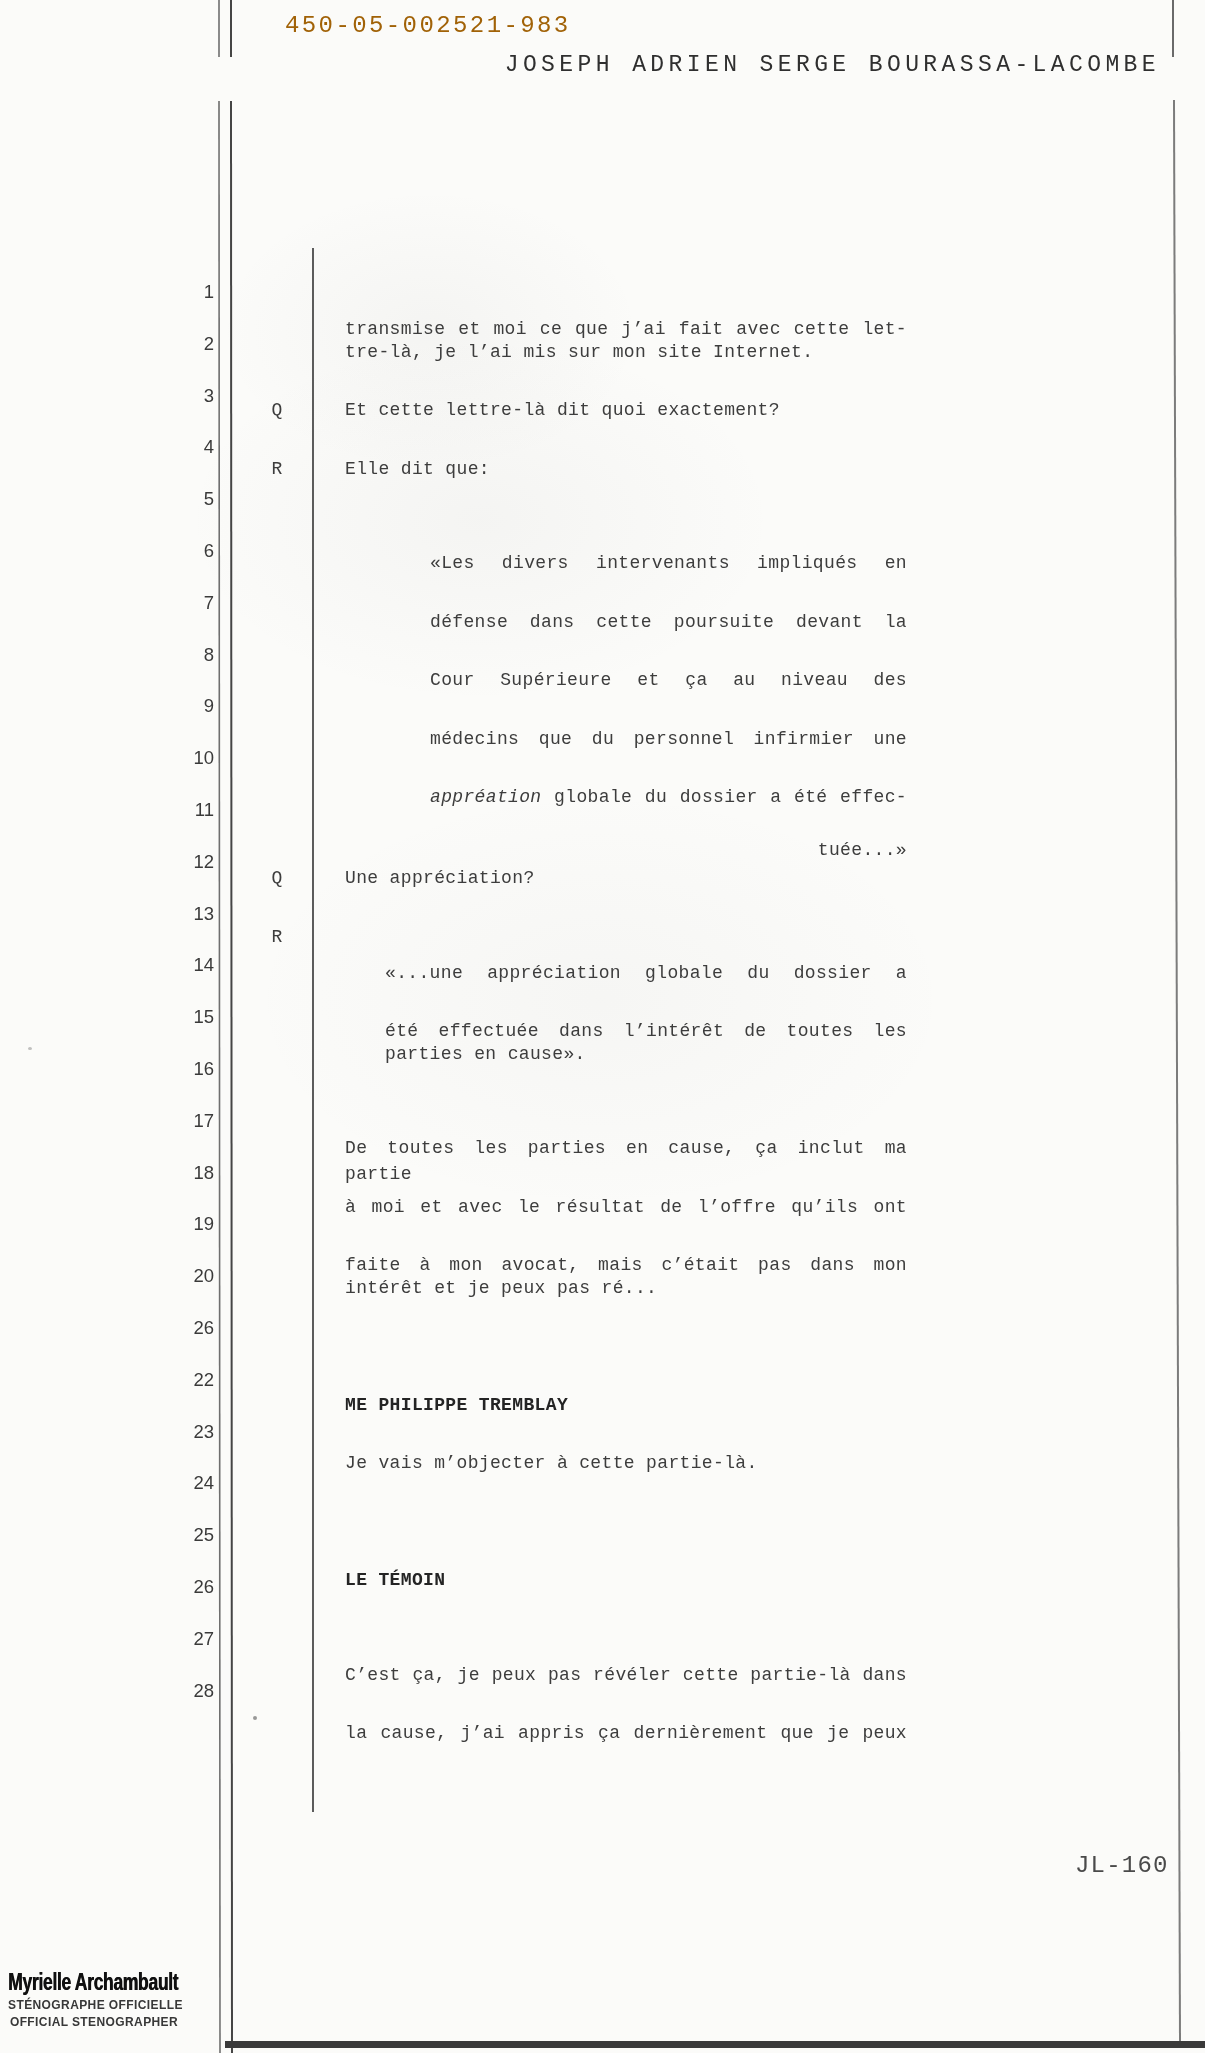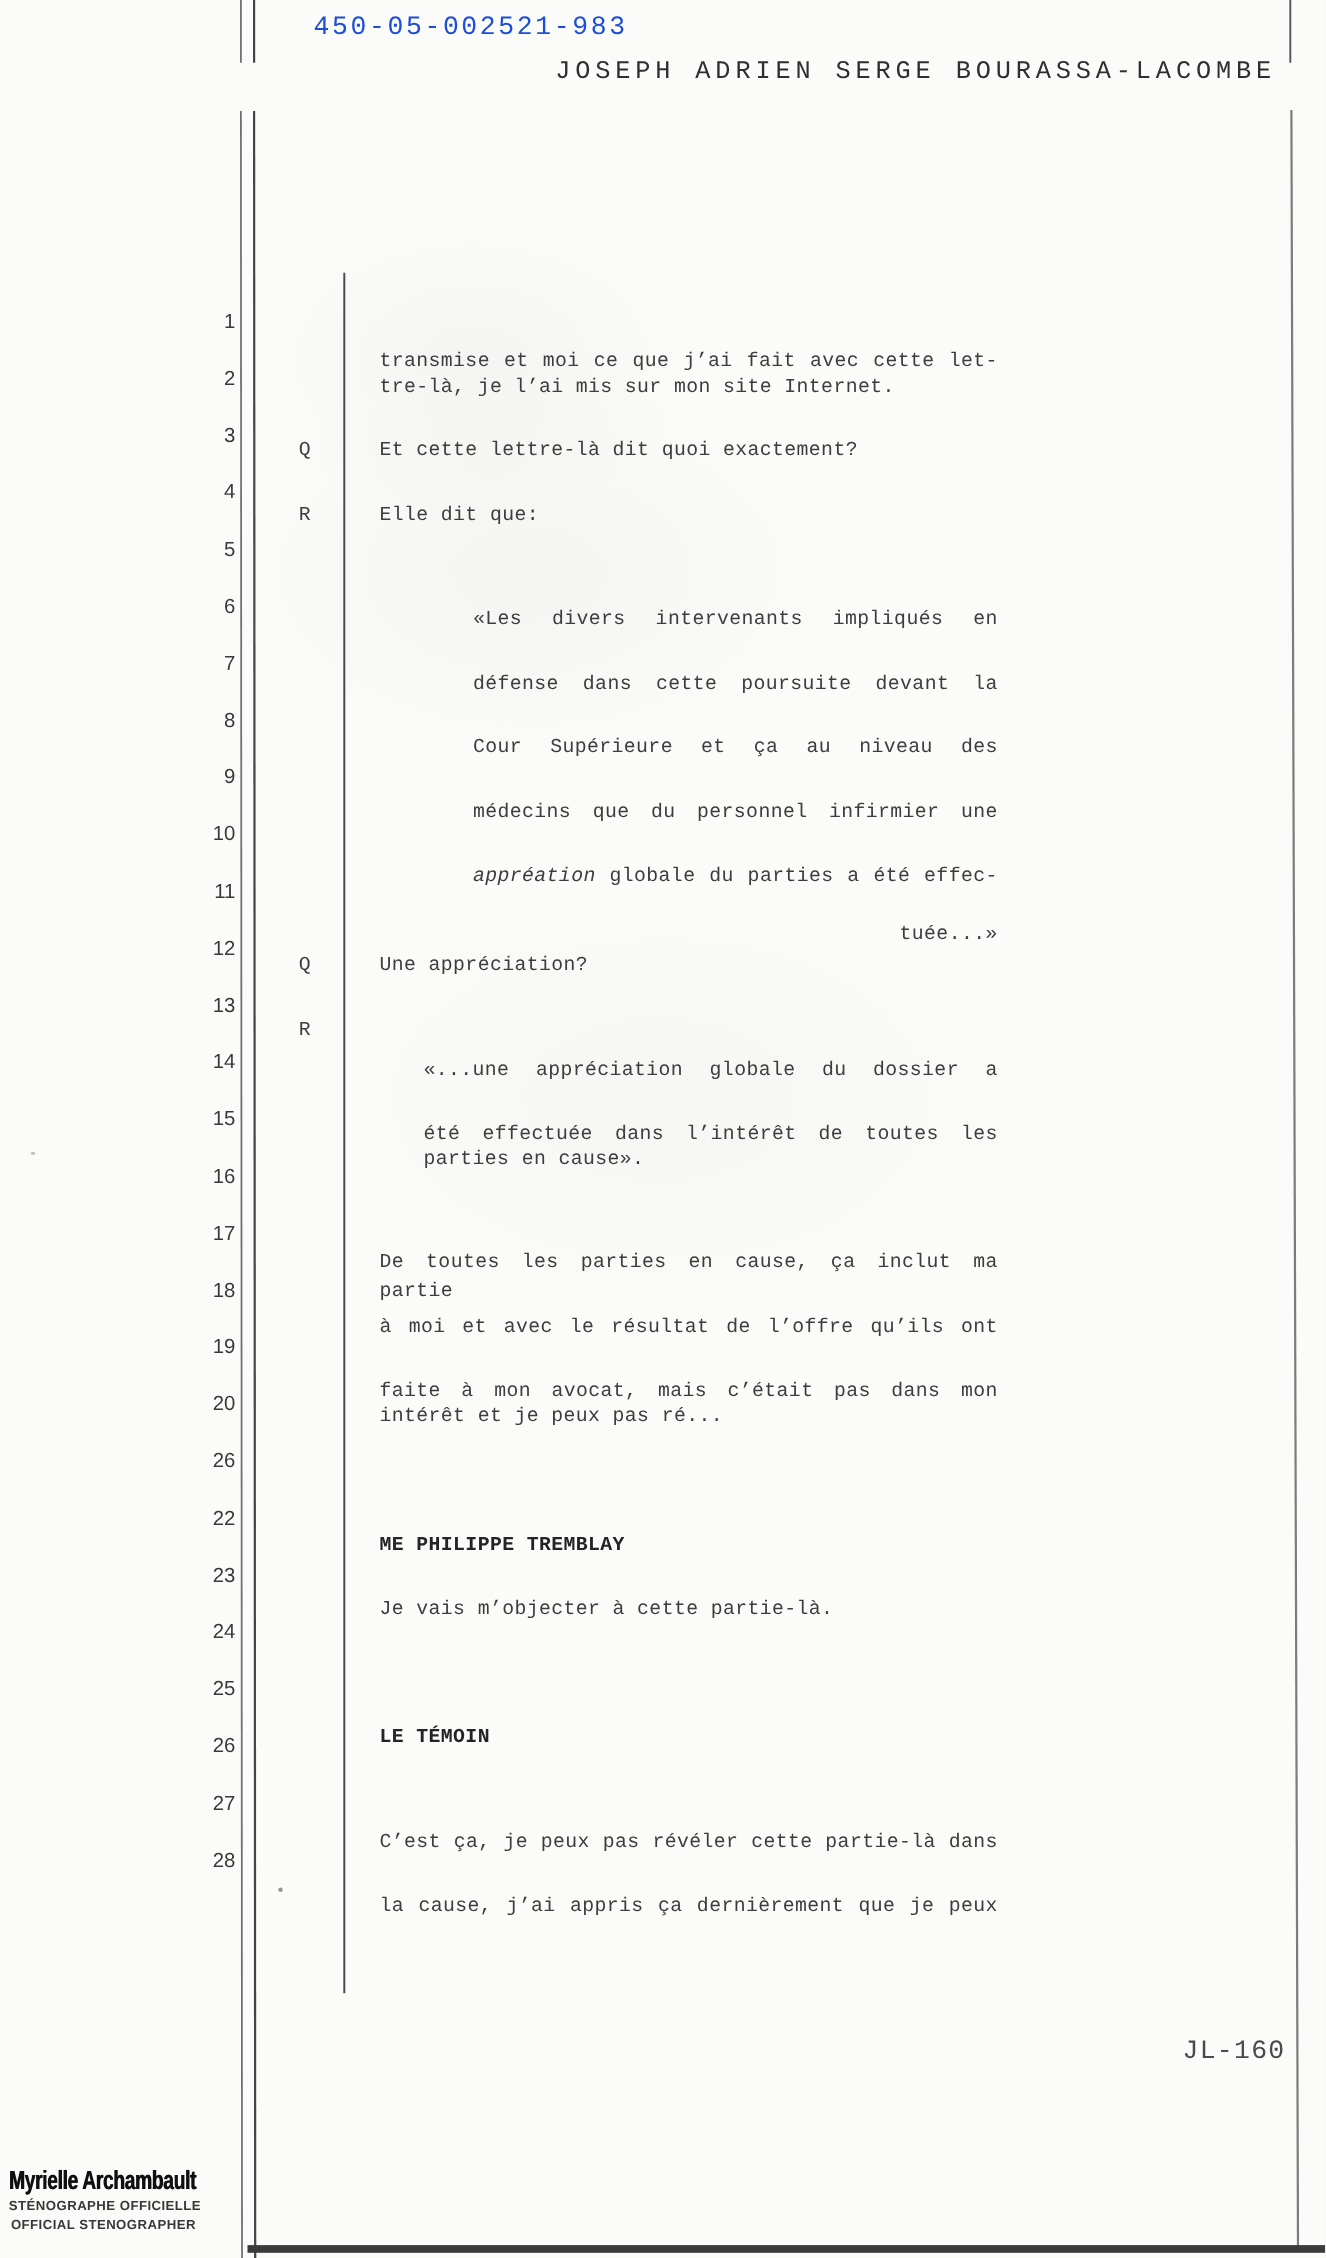--- a/index.html
+++ b/index.html
@@ -16,21 +16,21 @@
     content:"";position:absolute;inset:0;pointer-events:none;
     background:
       radial-gradient(420px 260px at 480px 520px, rgba(120,120,120,0.05), transparent 70%),
       radial-gradient(500px 300px at 600px 1000px, rgba(120,120,120,0.04), transparent 70%),
       radial-gradient(300px 200px at 430px 330px, rgba(120,120,120,0.05), transparent 70%);
   }
   .rules{position:absolute;inset:0;pointer-events:none;}
 
   .header-case{
     position:absolute;left:285px;top:12px;
-    font-size:24px;letter-spacing:2.4px;color:#1d4ed8;white-space:pre;
+    font-size:24px;letter-spacing:2.4px;color:#a16207;white-space:pre;
   }
   .header-name{
     position:absolute;right:45px;top:52px;
     font-size:23px;letter-spacing:4.4px;color:#2f2f2f;white-space:pre;
   }
 
   .lnum{
     position:absolute;left:148px;width:66px;text-align:right;
     font-family:"Liberation Sans","DejaVu Sans",sans-serif;
     font-size:18.5px;line-height:22px;color:#3a3a3a;
@@ -132,21 +132,21 @@
       <div class="trow body just" style="top: 280px;"><span>transmise et moi ce que j’ai fait avec cette let-</span></div>
       <div class="trow body" style="top: 338.5px;"><span>tre-là, je l’ai mis sur mon site Internet.</span></div>
       <div class="speaker" style="top: 397px;">Q</div>
       <div class="trow body" style="top: 397px;"><span>Et cette lettre-là dit quoi exactement?</span></div>
       <div class="speaker" style="top: 455.5px;">R</div>
       <div class="trow body" style="top: 455.5px;"><span>Elle dit que:</span></div>
       <div class="trow quote just" style="top: 514px;"><span>«Les divers intervenants impliqués en</span></div>
       <div class="trow quote just" style="top: 572.5px;"><span>défense dans cette poursuite devant la</span></div>
       <div class="trow quote just" style="top: 631px;"><span>Cour Supérieure et ça au niveau des</span></div>
       <div class="trow quote just" style="top: 689.5px;"><span>médecins que du personnel infirmier une</span></div>
-      <div class="trow quote just" style="top: 748px;"><span class="i">appréation</span><span> globale du parties a été effec-</span></div>
+      <div class="trow quote just" style="top: 748px;"><span class="i">appréation</span><span> globale du dossier a été effec-</span></div>
       <div class="trow quote" style="top: 837px; text-align: right;"><span>tuée...»</span></div>
       <div class="speaker" style="top: 865px;">Q</div>
       <div class="trow body" style="top: 865px;"><span>Une appréciation?</span></div>
       <div class="speaker" style="top: 923.5px;">R</div>
       <div class="trow quote2 just" style="top: 923.5px;"><span>«...une appréciation globale du dossier a</span></div>
       <div class="trow quote2 just" style="top: 982px;"><span>été effectuée dans l’intérêt de toutes les</span></div>
       <div class="trow quote2" style="top: 1040.5px;"><span>parties en cause».</span></div>
       <div class="trow body just" style="top: 1099px;"><span>De toutes les parties en cause, ça inclut ma partie</span></div>
       <div class="trow body just" style="top: 1157.5px;"><span>à moi et avec le résultat de l’offre qu’ils ont</span></div>
       <div class="trow body just" style="top: 1216px;"><span>faite à mon avocat, mais c’était pas dans mon</span></div>

